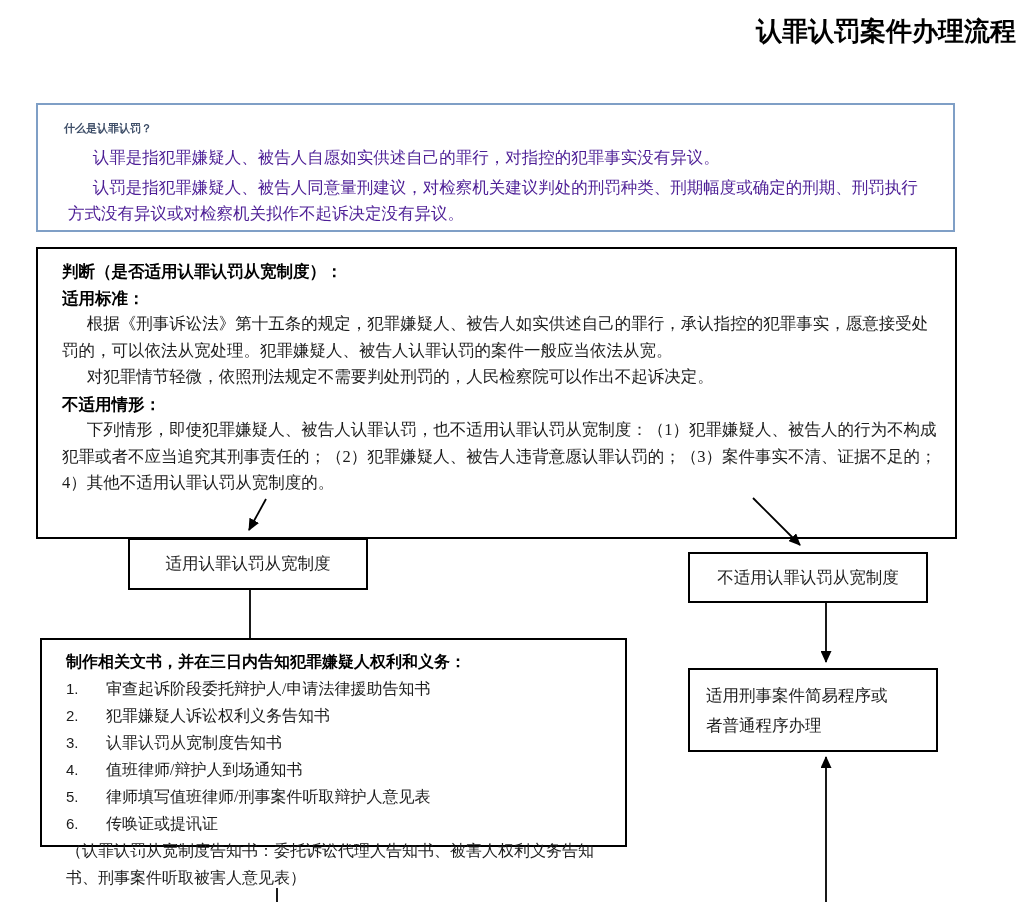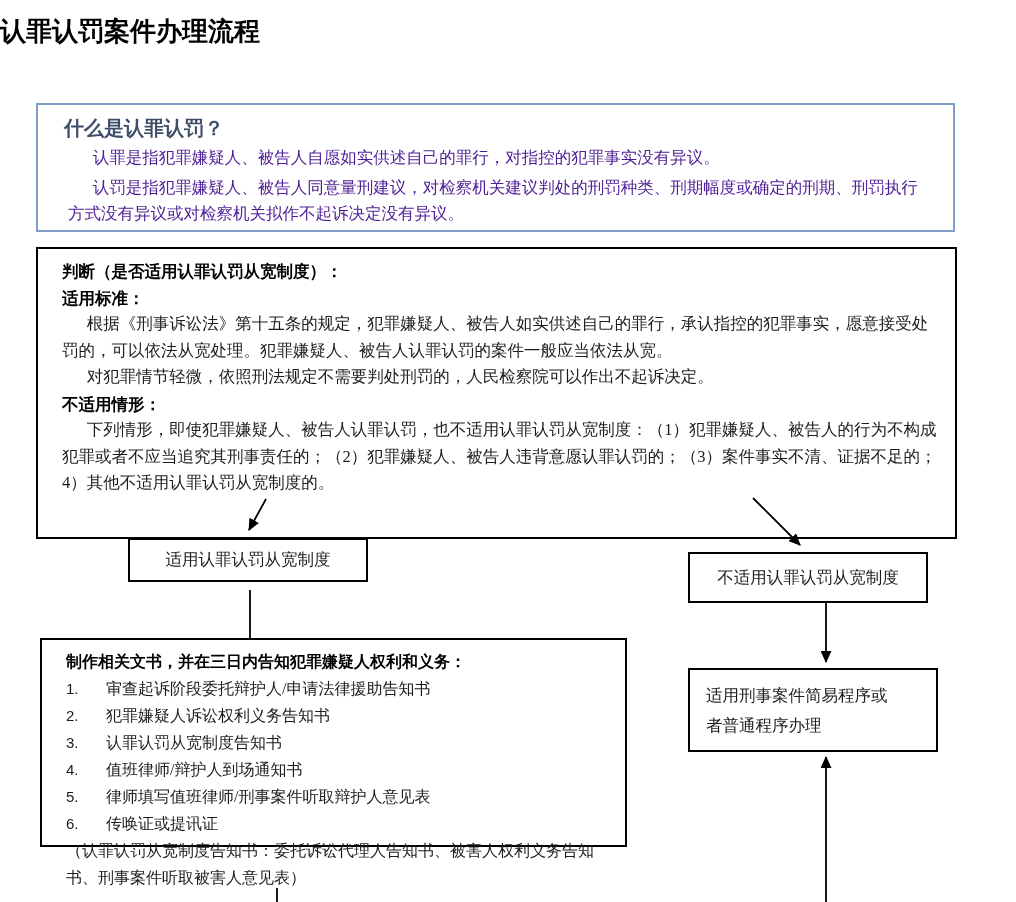--- a/index.html
+++ b/index.html
@@ -4,35 +4,35 @@
 <style>
   html,body { margin:0; padding:0; background:#ffffff; }
   .page {
     position:relative; width:1016px; height:902px; background:#ffffff;
     overflow:hidden;
     font-family:"Liberation Serif","DejaVu Serif",serif;
     color:#1c1c1c;
   }
   .title {
     position:absolute; top:14px; left:0; width:100%; margin:0;
-    text-align:left;
+    text-align:right;
     font-family:"Liberation Sans","DejaVu Sans",sans-serif;
     font-weight:900; font-size:26px; color:#000;
   }
   
   .def-box {
     position:absolute; left:36px; top:103px; width:919px; height:129px;
     border:2px solid #7f9fc6; box-sizing:border-box;
     padding:10px 15px 0 26px;
     line-height:26px; font-size:16.5px;
   }
   .def-heading {
     margin:0;
     font-family:"Liberation Sans","DejaVu Sans",sans-serif;
-    font-weight:700; font-size:20px; color:#3e4e68;
+    font-weight:700; font-size:11px; color:#3e4e68;
   }
   .def-para { margin:4px; text-indent:1.5em; color:#4c1d95; }
   
   .judge-box {
     position:absolute; left:36px; top:247px; width:921px; height:292px;
     border:2px solid #000; box-sizing:border-box;
     padding:9px 15px 0 24px;
     line-height:26.5px; font-size:16.5px;
   }
   .h-bold {
@@ -41,21 +41,21 @@
     font-weight:700; font-size:16.5px; color:#000;
   }
   .para { margin:0; }
   .indent { text-indent:1.5em; }
   
   .node {
     position:absolute; border:2px solid #000; box-sizing:border-box;
     background:#fff; display:flex; align-items:center; justify-content:center;
     font-size:16.5px;
   }
-  .node-left  { left:128px; top:538px; width:240px; height:44px; }
+  .node-left  { left:128px; top:538px; width:240px; height:52px; }
   .node-right { left:688px; top:552px; width:240px; height:51px; border-width:2.5px; }
   .node-procedure {
     left:688px; top:668px; width:250px; height:84px; border-width:2.5px;
     justify-content:flex-end; align-items:flex-start;
     padding:11px 34px 0 16px; line-height:30px; text-align:left;
   }
   
   .docs-box {
     position:absolute; left:40px; top:638px; width:587px; height:209px;
     border:2px solid #000; box-sizing:border-box;

